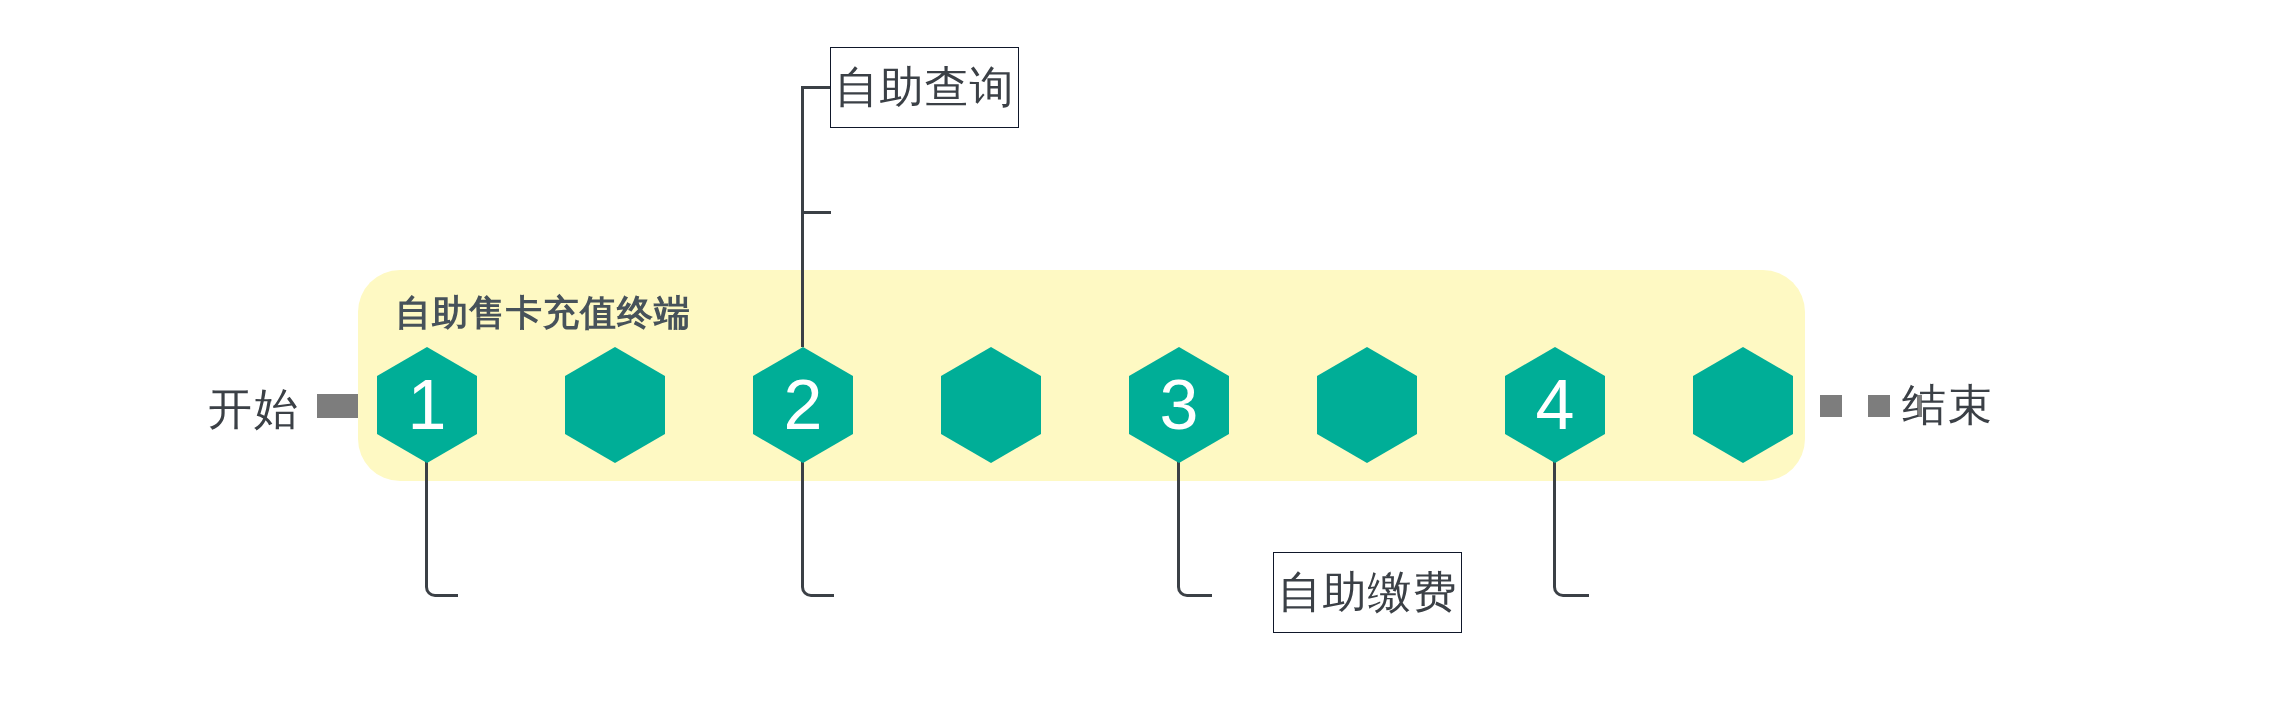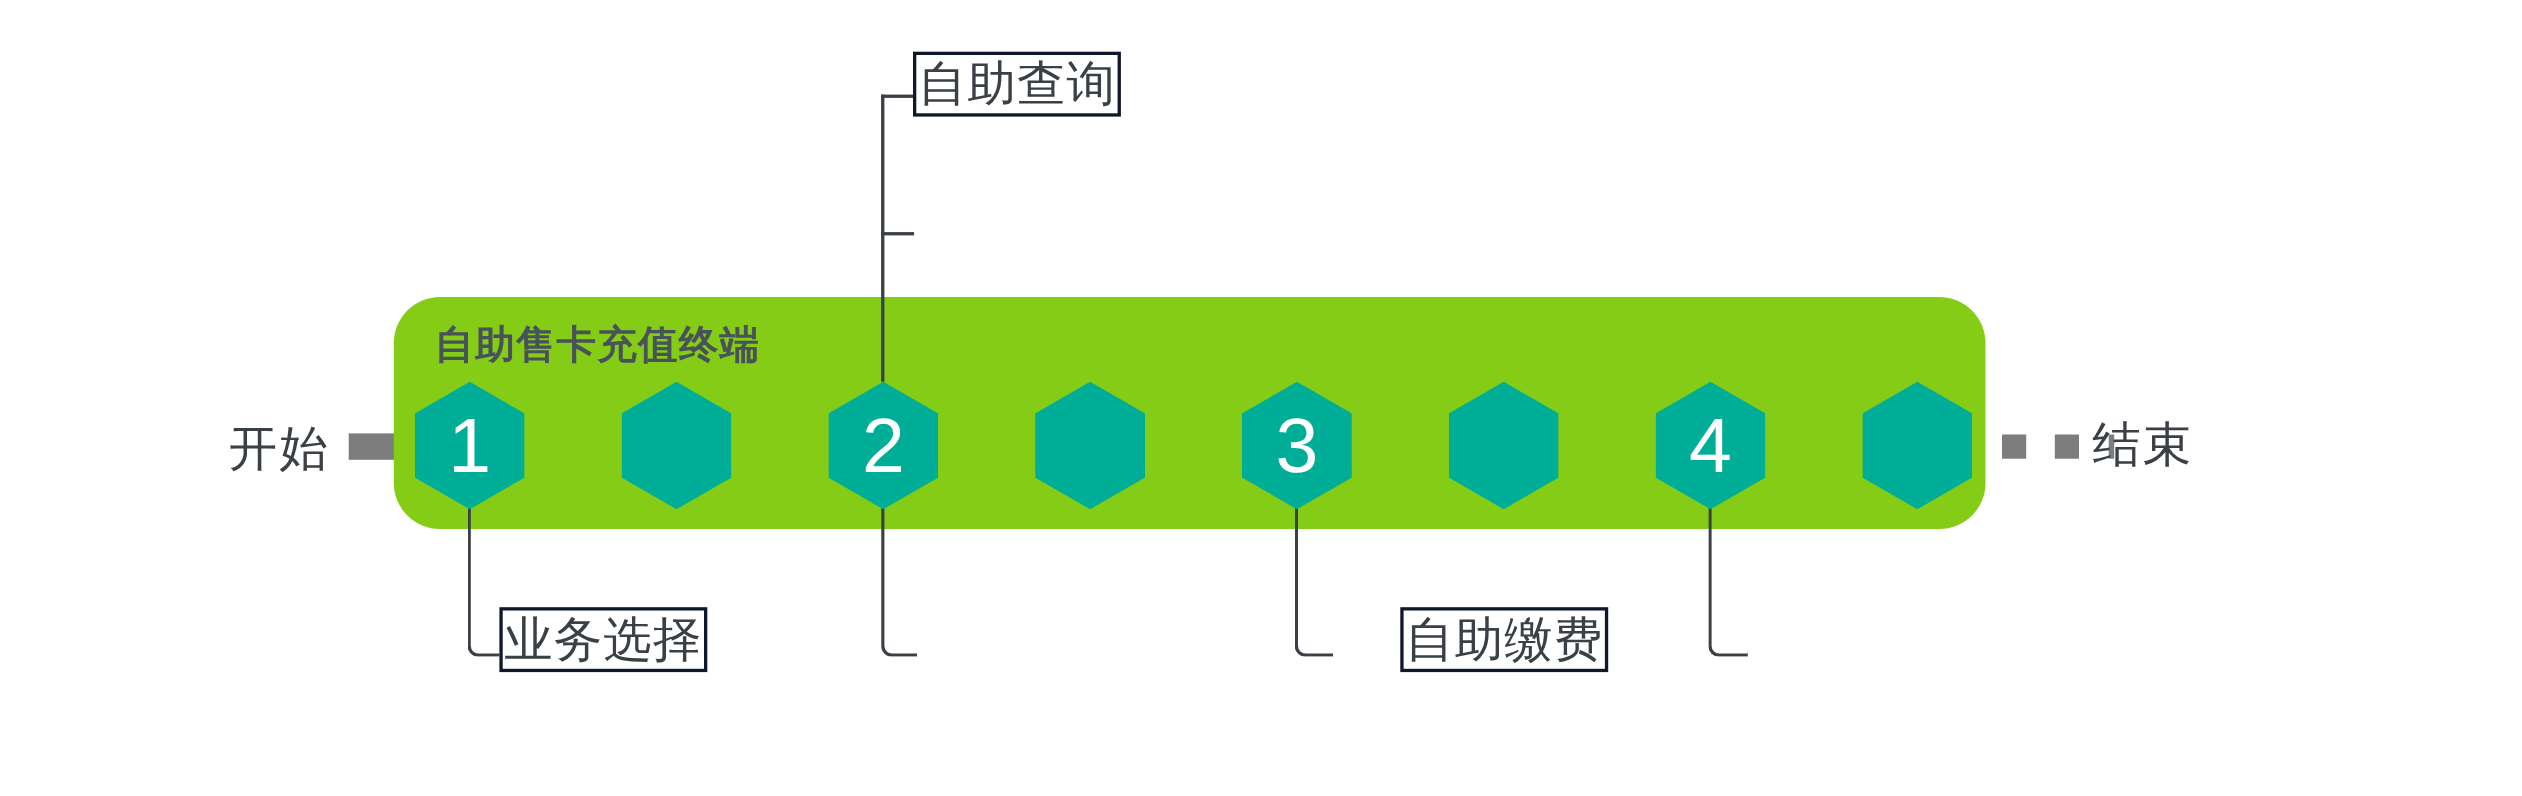--- a/index.html
+++ b/index.html
@@ -8,21 +8,21 @@
 
   
   .endpoint-label{position:absolute;font-size:44px;line-height:52px;color:#3B4046;letter-spacing:2px;}
   .start-label{left:208px;top:363px;margin-top:20px;}
   .end-label{left:1902px;top:379px;}
 
   
   .trunk-bar{position:absolute;left:317px;top:394px;width:1430px;height:24px;background:#7D7D7D;}
 
   
-  .terminal-container{position:absolute;left:358px;top:270px;width:1447px;height:211px;background:#84cc16;border-radius:42px;}
+  .terminal-container{position:absolute;left:358px;top:270px;width:1447px;height:211px;background:#fef9c3;border-radius:42px;}
   .container-title{position:absolute;left:37px;top:19px;font-size:36px;font-weight:bold;color:#47525A;letter-spacing:1px;}
 
   
   .hex{position:absolute;top:347px;width:100px;height:116px;background:#00AE97;
        clip-path:polygon(50% 0%,100% 25%,100% 75%,50% 100%,0% 75%,0% 25%);
        display:flex;align-items:center;justify-content:center;
        color:#ffffff;font-size:70px;line-height:1;}
   .hex-1{left:377px;} .hex-2{left:565px;} .hex-3{left:753px;} .hex-4{left:941px;}
   .hex-5{left:1129px;} .hex-6{left:1317px;} .hex-7{left:1505px;} .hex-8{left:1693px;}
 
@@ -33,22 +33,22 @@
   .stub-2{left:801px;top:211px;}
 
   .elbow{position:absolute;border-left:3px solid #3B4046;border-bottom:3px solid #3B4046;
          border-bottom-left-radius:10px;height:133px;top:461px;}
   .elbow-1{left:425px;width:30px;}
   .elbow-2{left:801px;width:30px;}
   .elbow-3{left:1177px;width:32px;}
   .elbow-4{left:1553px;width:33px;}
 
   
-  .label-box{position:absolute;box-sizing:border-box;width:189px;height:59px;
-             background:#ffffff;border:3px solid #0f172a;
+  .label-box{position:absolute;box-sizing:border-box;width:189px;height:81px;
+             background:#ffffff;border:1px solid #0f172a;
              display:flex;align-items:center;justify-content:center;
              font-size:44px;color:#3B4046;letter-spacing:1px;white-space:nowrap;}
   .tbox-1{left:830px;top:47px;}
   .tbox-2{left:830px;top:173px;}
   .bbox-1{left:454px;top:552px;}
   .bbox-2{left:830px;top:552px;}
   .bbox-3{left:1273px;top:552px;}
   .bbox-4{left:1585px;top:552px;}
 
   
@@ -83,21 +83,20 @@
   <div class="hex hex-2"></div>
   <div class="hex hex-3">2</div>
   <div class="hex hex-4"></div>
   <div class="hex hex-5">3</div>
   <div class="hex hex-6"></div>
   <div class="hex hex-7">4</div>
   <div class="hex hex-8"></div>
 
   <div class="label-box tbox-1">自助查询</div>
 
-  <div class="label-box bbox-1">业务选择</div>
   <div class="label-box bbox-3">自助缴费</div>
 
   <div class="dash dash-sq1"></div>
   <div class="dash dash-sq2"></div>
   <div class="dash dash-thin"></div>
 
   <div class="endpoint-label end-label">结束</div>
 
 </div>
 

